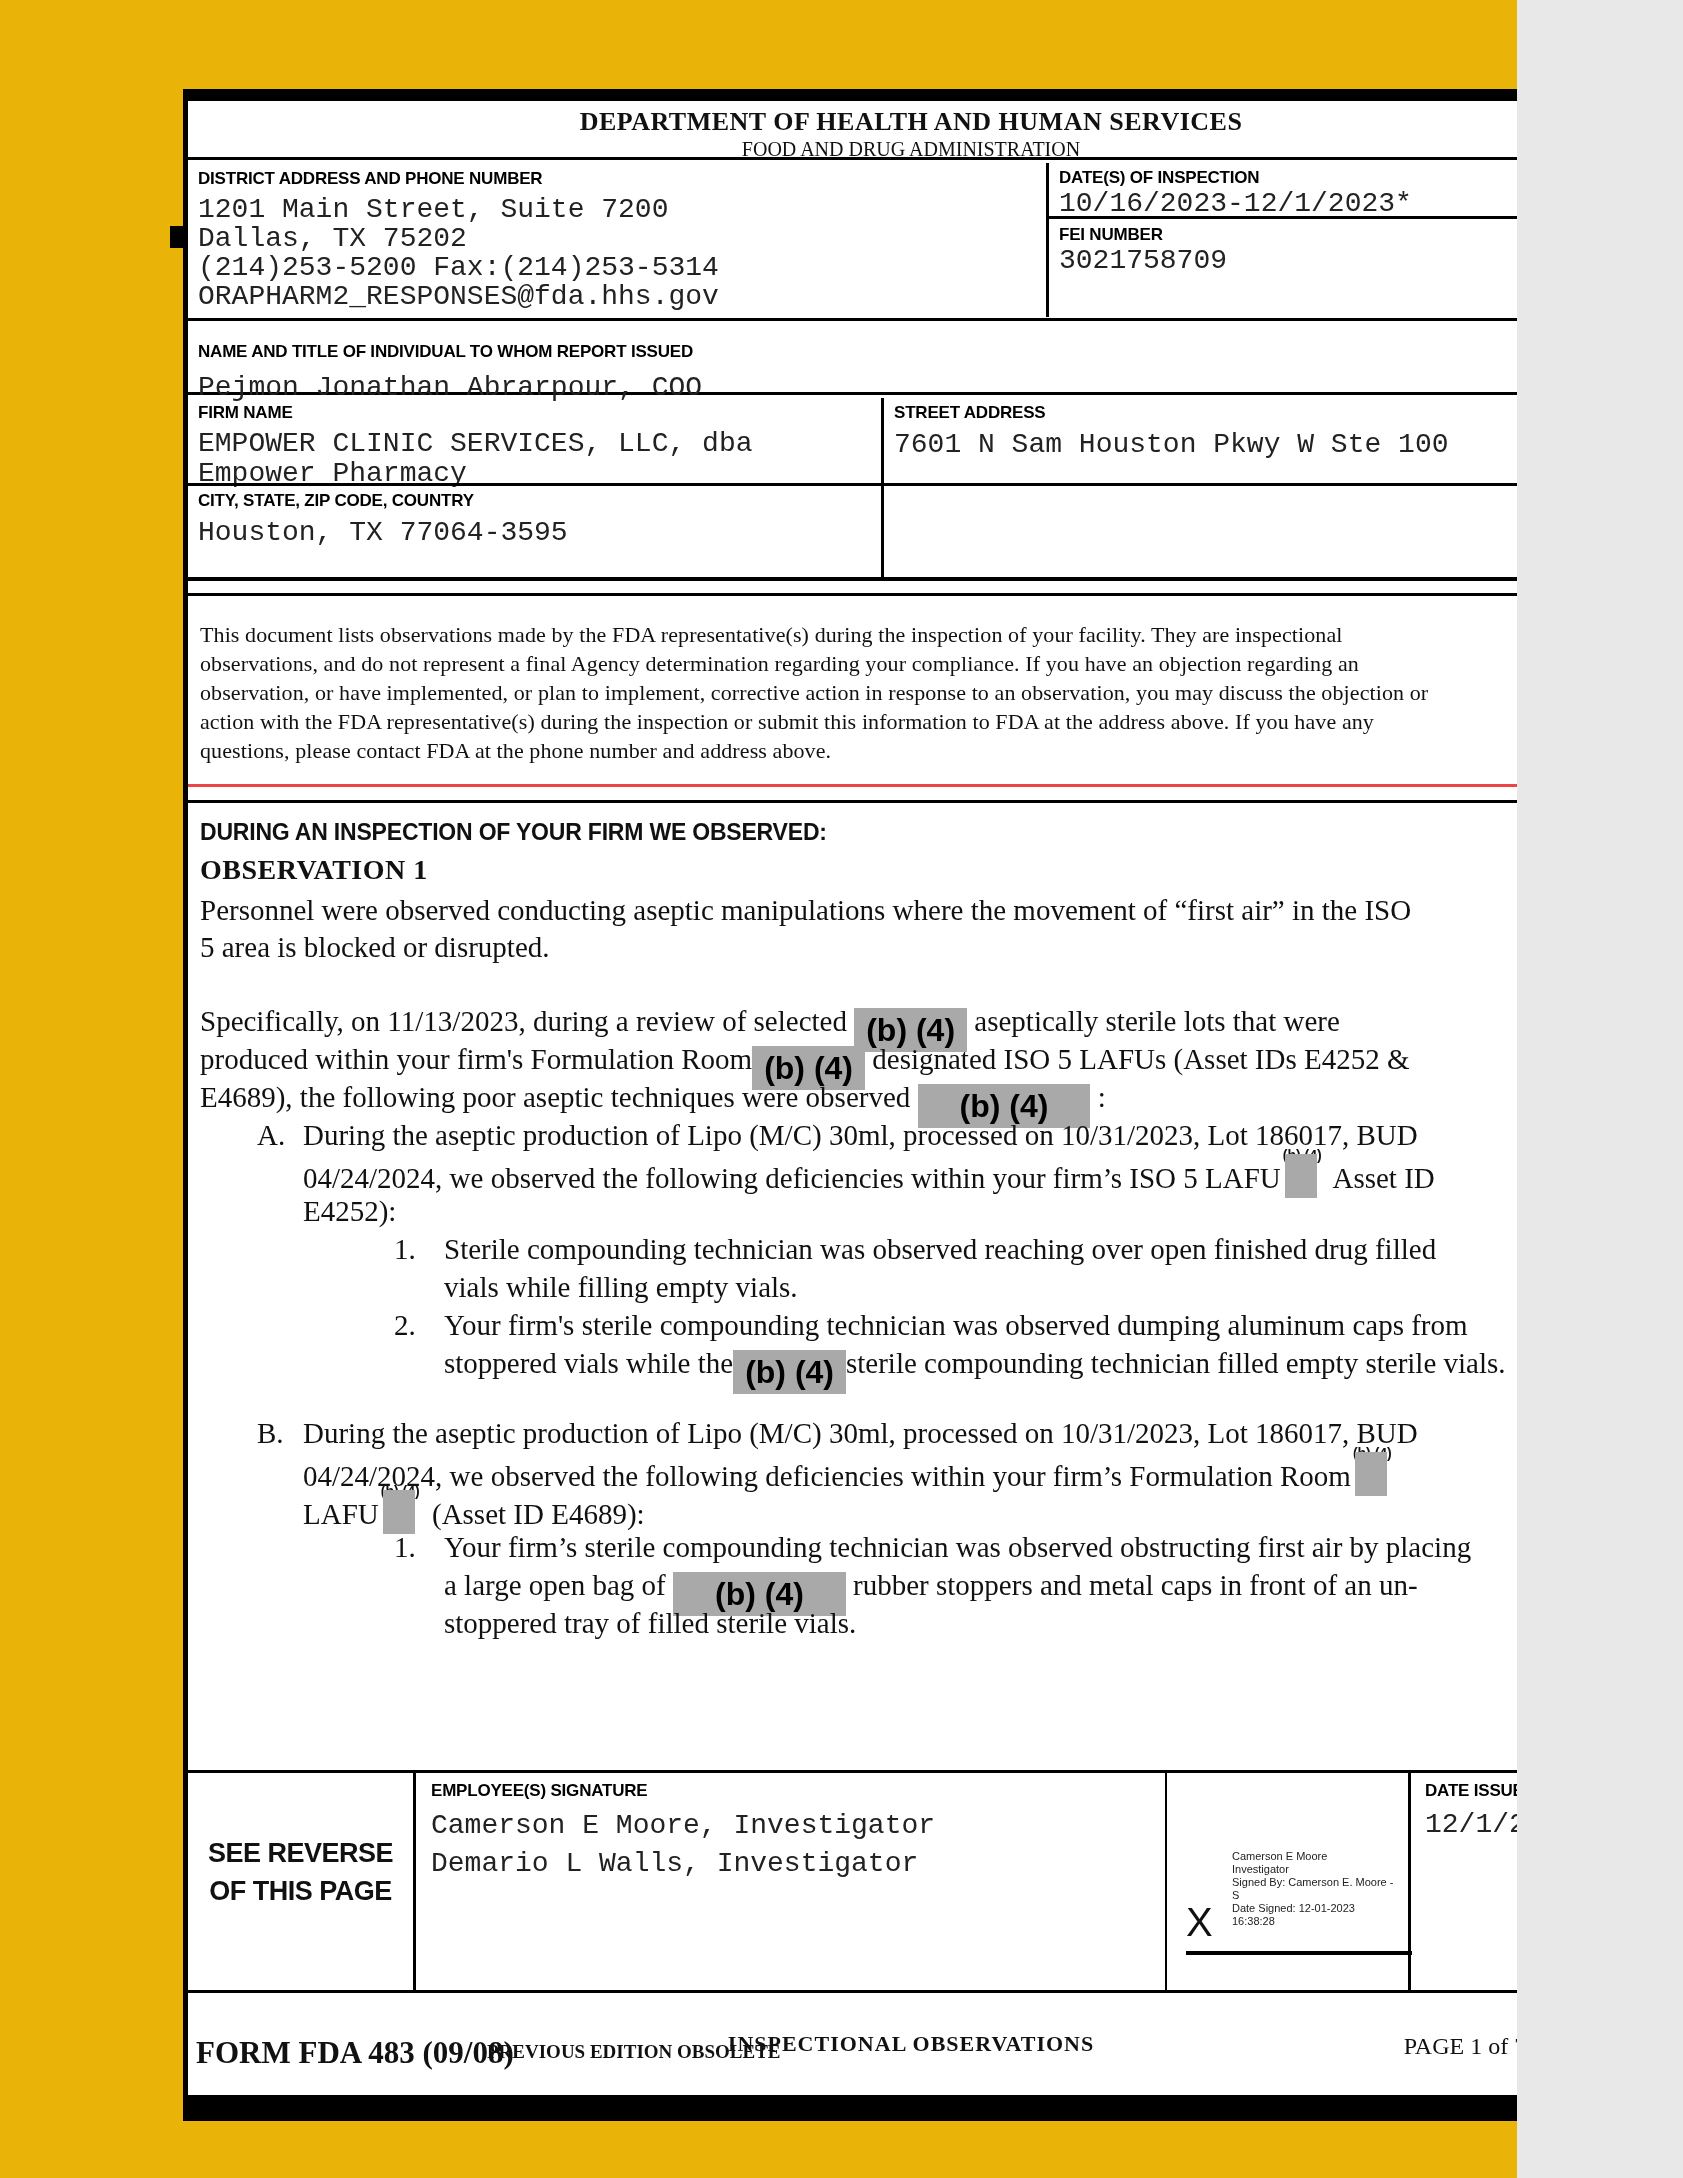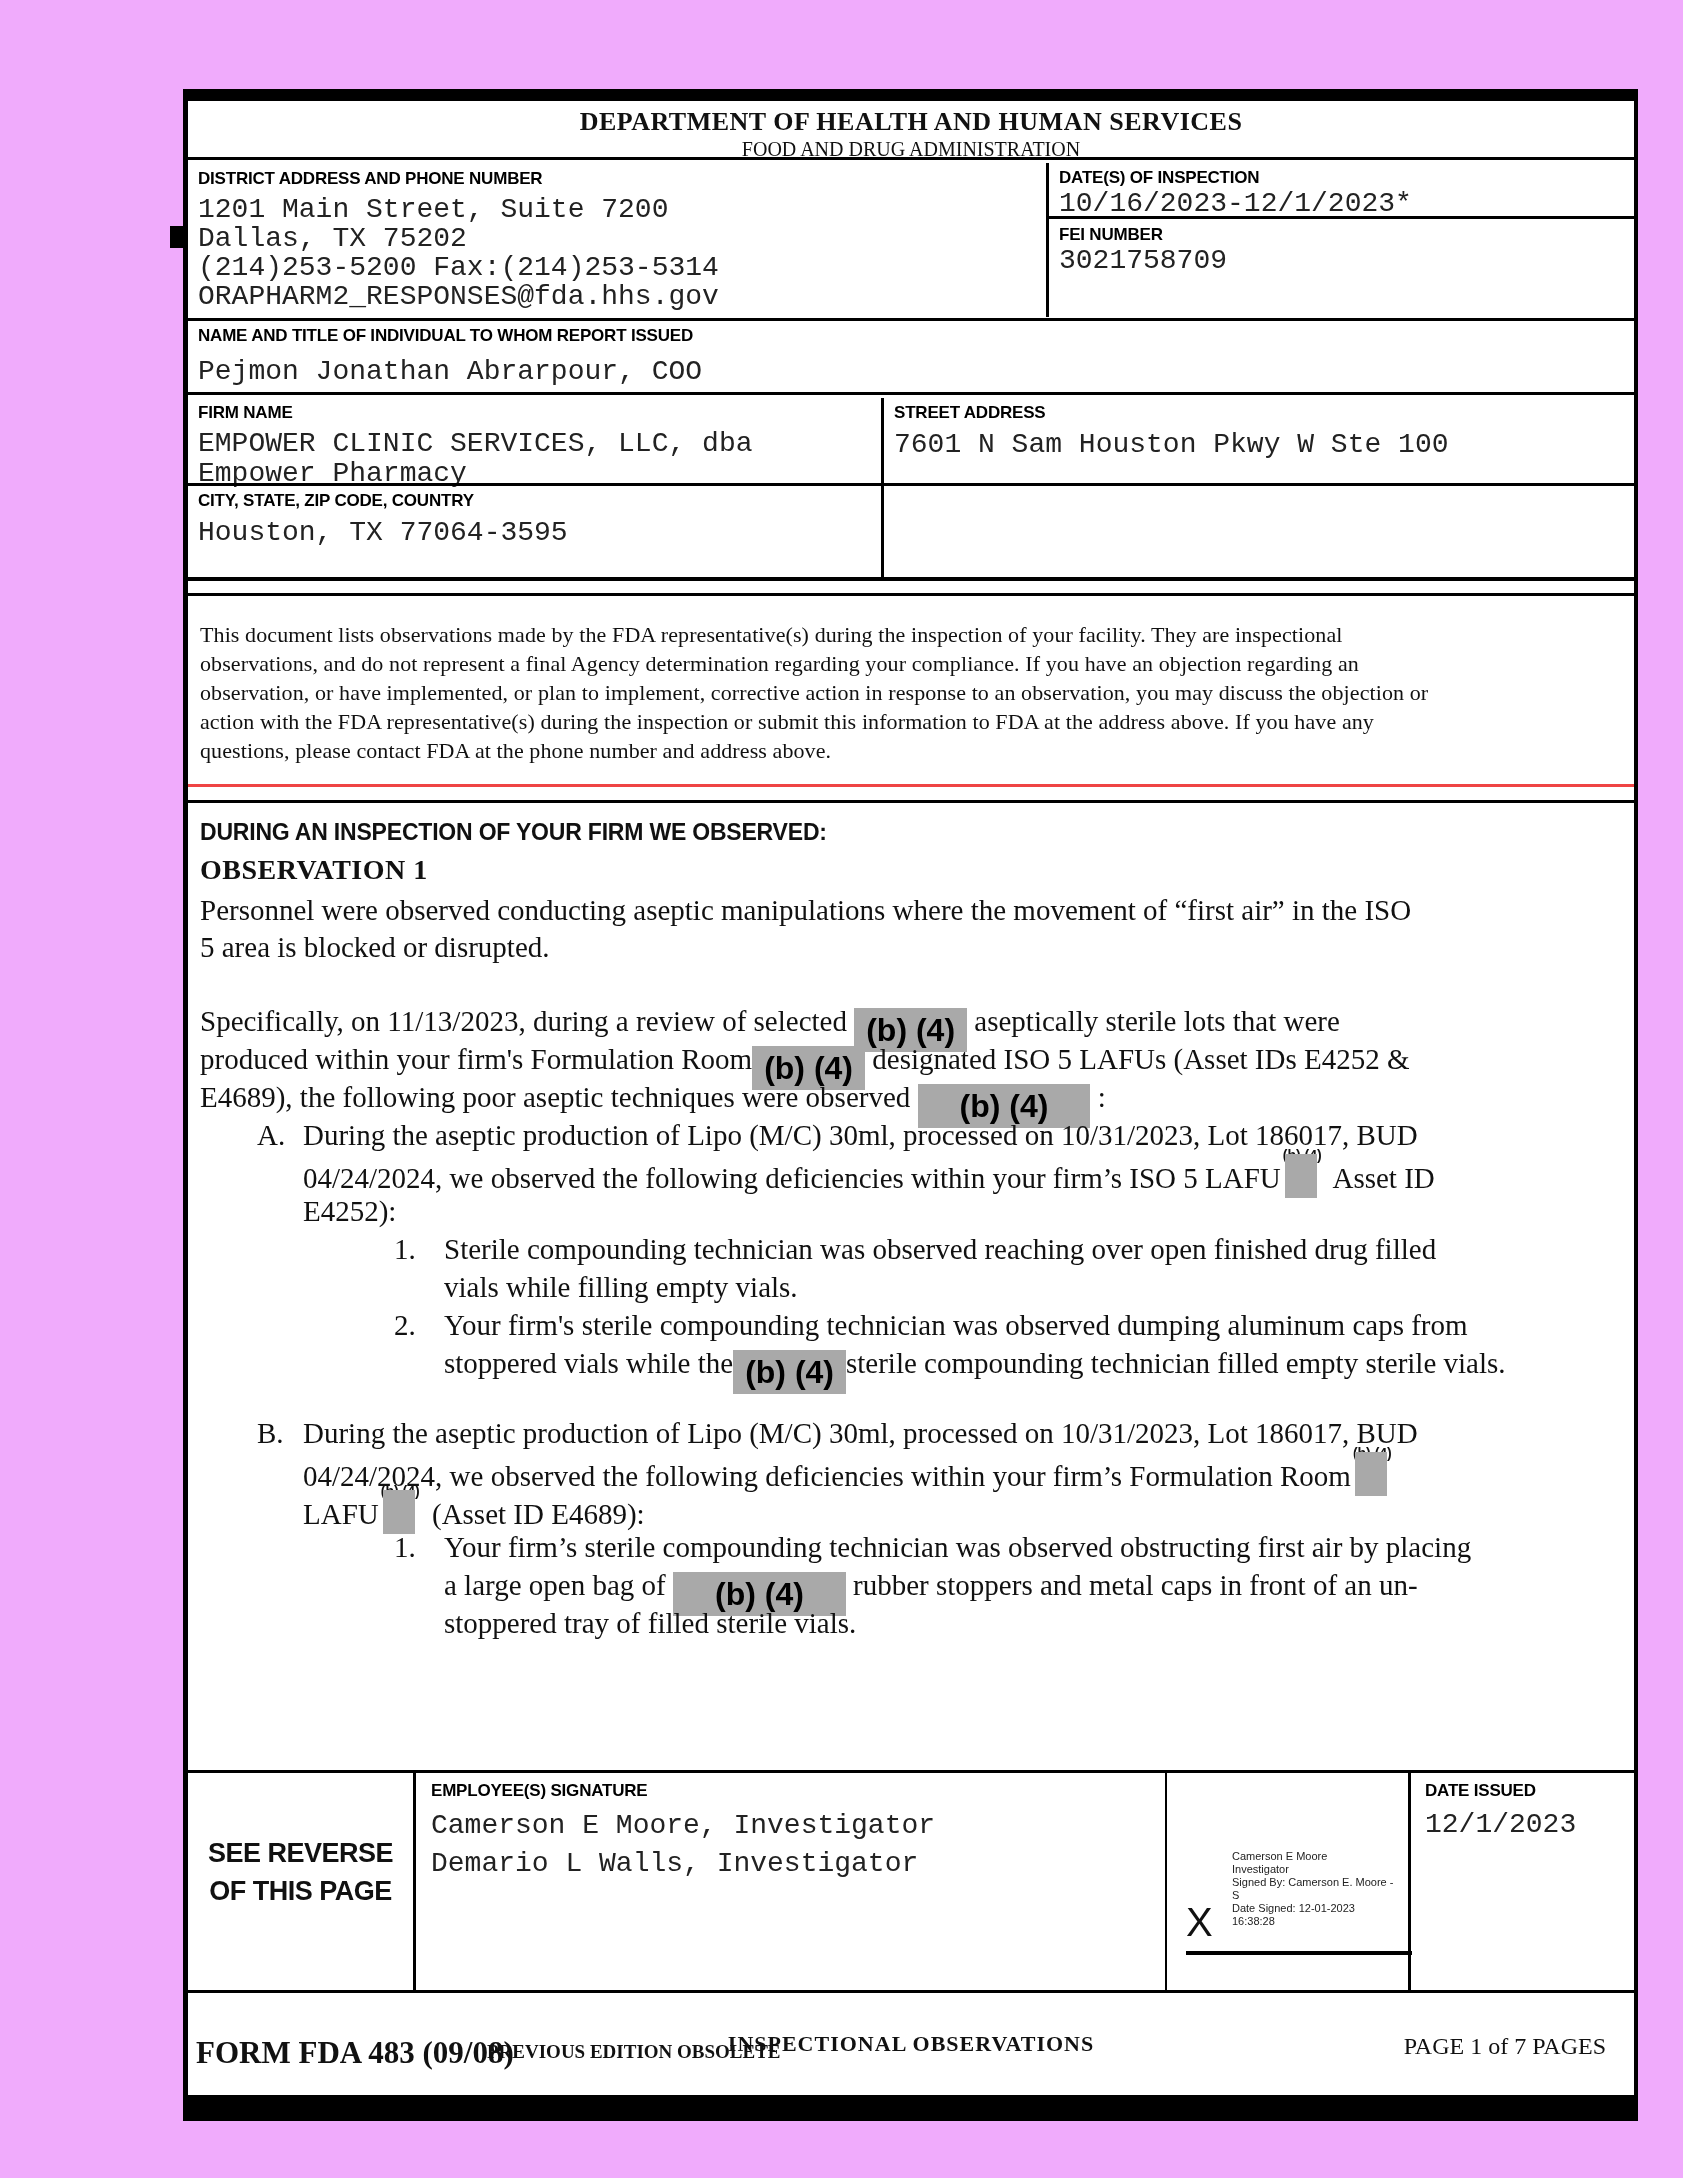--- a/index.html
+++ b/index.html
@@ -1,36 +1,36 @@
 <!DOCTYPE html>
 <html><head>
 <meta charset="utf-8">
 <style>
   html,body{margin:0;padding:0;background:#e8e8e8;}
-  .page{position:relative;width:1683px;height:2178px;background:#f0abfc;overflow:hidden;
+  .page{position:relative;width:1517px;height:2178px;background:#eab308;overflow:hidden;
         font-family:"Liberation Serif","DejaVu Serif",serif;color:#111;}
   
   .form-outer{position:absolute;left:183px;top:89px;width:1455px;height:2032px;box-sizing:border-box;
       border-left:5px solid #000;border-right:4px solid #000;border-top:12px solid #000;border-bottom:26px solid #000;
       background:#fff;}
   .form-outer > div{position:absolute;box-sizing:border-box;}
   .artifact{position:absolute;left:170px;top:226px;width:15px;height:22px;background:#000;}
   
   .titlebox{top:0;left:0;right:0;height:59px;border-bottom:3px solid #000;text-align:center;padding-top:6px;}
   .dept{font-weight:bold;font-size:26px;letter-spacing:0.5px;}
   .agency{font-size:20px;margin-top:1px;}
   
   .lbl{font-family:"Liberation Sans","DejaVu Sans",sans-serif;font-size:17px;font-weight:bold;letter-spacing:-0.2px;color:#000;}
   .mono{font-family:"Liberation Mono","DejaVu Sans Mono",monospace;font-size:28px;color:#222;}
   .hdr-left{top:62px;left:0;width:861px;height:154px;border-right:3px solid #000;padding:6px 10px;}
   .hdr-left .mono div{line-height:29px;}
   .hdr-dates{top:62px;left:861px;right:0;height:56px;border-bottom:3px solid #000;padding:5px 10px;}
   .hdr-fei{top:119px;left:861px;right:0;height:98px;padding:5px 10px;}
   .hdr-row-border{top:217px;left:0;right:0;height:3px;background:#000;}
-  .row-name{top:220px;left:0;right:0;height:74px;border-bottom:3px solid #000;padding:5px 10px;}
+  .row-name{top:220px;left:0;right:0;height:74px;border-bottom:3px solid #000;padding:21px 10px;}
   .row-name .mono{margin-top:10px;}
   .row-firm-left{top:297px;left:0;width:696px;height:85px;border-right:3px solid #000;padding:5px 10px;}
   .row-firm-right{top:297px;left:696px;right:0;height:85px;padding:5px 10px;}
   .firm-row-border{top:382px;left:0;right:0;height:3px;background:#000;}
   .row-city-left{top:385px;left:0;width:696px;height:91px;border-right:3px solid #000;padding:5px 10px;}
   .row-city-right{top:385px;left:696px;right:0;height:91px;padding:5px 10px;}
   .city-row-border{top:476px;left:0;right:0;height:4px;background:#000;}
   .mono-lines div{line-height:30px;}
   .val-gap{margin-top:6px;}
   

